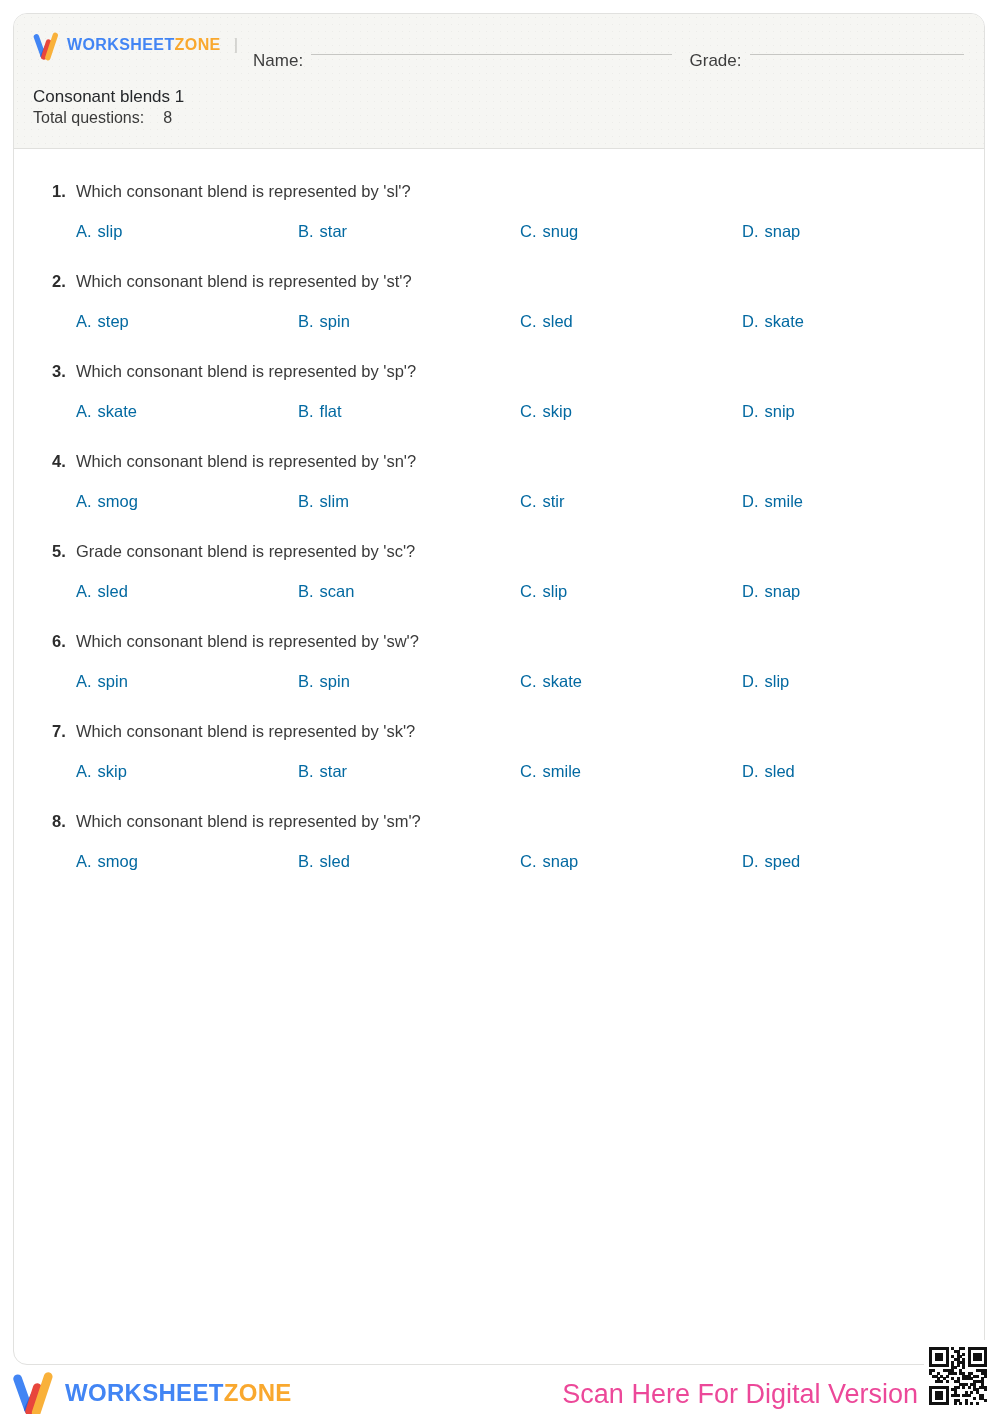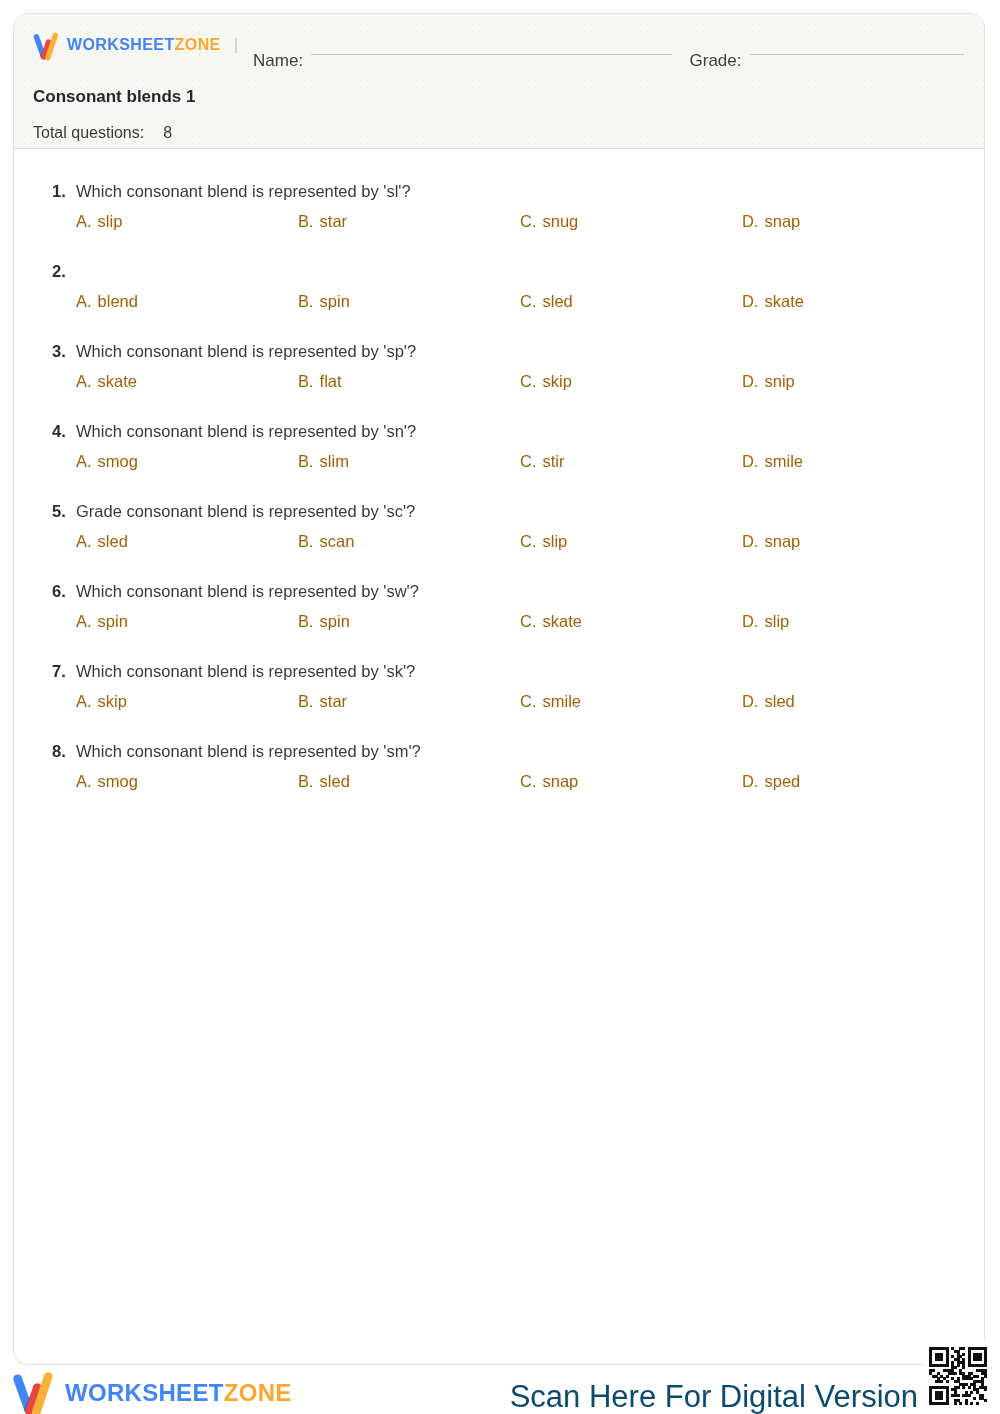--- a/index.html
+++ b/index.html
@@ -26,44 +26,44 @@
   .logo-text { margin-left:7px; font-weight:700; font-size:16px; letter-spacing:0.4px; white-space:nowrap; }
   .logo-text .brand-blue { color:#4285f4; }
   .logo-text .brand-orange { color:#f9a82e; }
   .header-sep { color:#c9c9c6; font-size:17px; margin:0 15px 0 13px; font-weight:300; }
   .field-label { font-size:17px; color:#3e3e3e;margin-top:31px; }
   .write-line { border-bottom:1px solid #c6c6c3; align-self:flex-end; margin-bottom:5px; }
   .name-line { width:373px; margin-left:8px; }
   .grade-label { margin-left:18px; }
   .grade-line { width:222px; margin-left:8px; }
 
-  .ws-title { margin-top:27px; font-size:17px; font-weight:700; color:#26282b; }
-  .total-row { margin-top:17px; font-size:16px; color:#3a3a3a; display:flex;text-align:right; }
+  .ws-title { margin-top:27px; font-size:17px; font-weight:400; color:#26282b; }
+  .total-row { margin-top:2px; font-size:16px; color:#3a3a3a; display:flex;text-align:right; }
   .total-value { margin-left:19px; }
 
   
   .questions { padding:31px 22px 0 38px; }
   .question { margin-bottom:28px; }
   .q-line { display:flex; font-size:16.5px; line-height:22px; color:#3a3a3a; }
   .q-num { font-weight:700; color:#2c2c2c; width:24px; flex:none; }
   .q-options {
     display:grid; grid-template-columns:repeat(4, 222px);
-    margin-top:8px; padding-left:24px;
-    font-size:16.5px; line-height:22px; color:#a16207;
+    margin-top:18px; padding-left:24px;
+    font-size:16.5px; line-height:22px; color:#0369a1;
   }
   .opt-letter { margin-right:6px; }
 
   
   .footer-logo { position:absolute; left:12px; top:1369px; display:flex; align-items:center; }
   .footer-logo svg { display:block; }
   .footer-logo .logo-text { margin-left:9px; font-size:24px; letter-spacing:0.3px; }
 
   .scan-text {
     position:absolute; right:82px; top:1379px;
-    font-size:31px; color:#0c4a6e; white-space:nowrap;
+    font-size:27px; color:#ec4899; white-space:nowrap;
   }
   .qr-box {
     position:absolute; left:924px; top:1340px; width:68px; height:72px;
     background:#ffffff; display:flex; align-items:center; justify-content:center;
   }
   .qr-box svg { display:block; }
 </style>
 </head>
 <body>
 
@@ -103,23 +103,24 @@
         <div class="q-options">
           <div class="option"><span class="opt-letter">A.</span><span class="opt-text">slip</span></div>
           <div class="option"><span class="opt-letter">B.</span><span class="opt-text">star</span></div>
           <div class="option"><span class="opt-letter">C.</span><span class="opt-text">snug</span></div>
           <div class="option"><span class="opt-letter">D.</span><span class="opt-text">snap</span></div>
         </div>
       </div>
       <div class="question">
         <div class="q-line">
           <span class="q-num">2.</span>
-        </div>
-        <div class="q-options">
-          <div class="option"><span class="opt-letter">A.</span><span class="opt-text">blend</span></div>
+          <span class="q-text">Which consonant blend is represented by 'st'?</span>
+        </div>
+        <div class="q-options">
+          <div class="option"><span class="opt-letter">A.</span><span class="opt-text">step</span></div>
           <div class="option"><span class="opt-letter">B.</span><span class="opt-text">spin</span></div>
           <div class="option"><span class="opt-letter">C.</span><span class="opt-text">sled</span></div>
           <div class="option"><span class="opt-letter">D.</span><span class="opt-text">skate</span></div>
         </div>
       </div>
       <div class="question">
         <div class="q-line">
           <span class="q-num">3.</span>
           <span class="q-text">Which consonant blend is represented by 'sp'?</span>
         </div>

